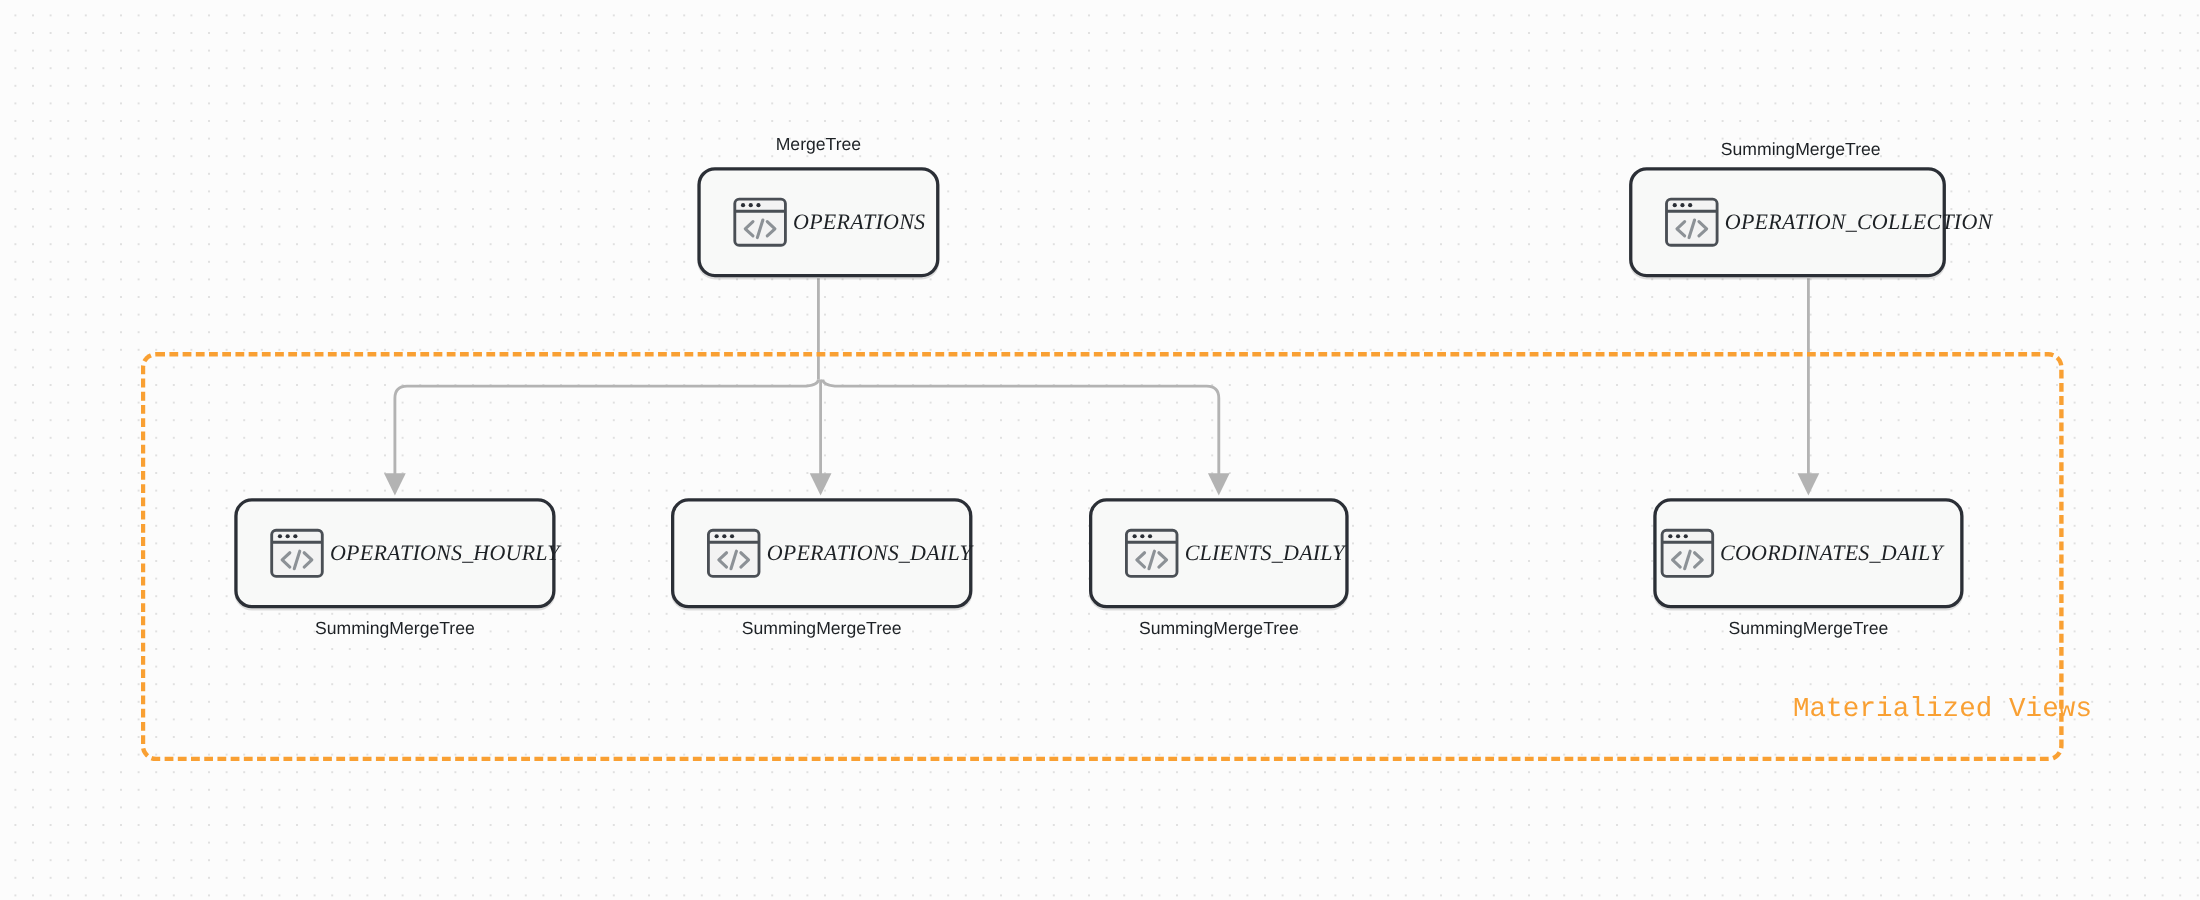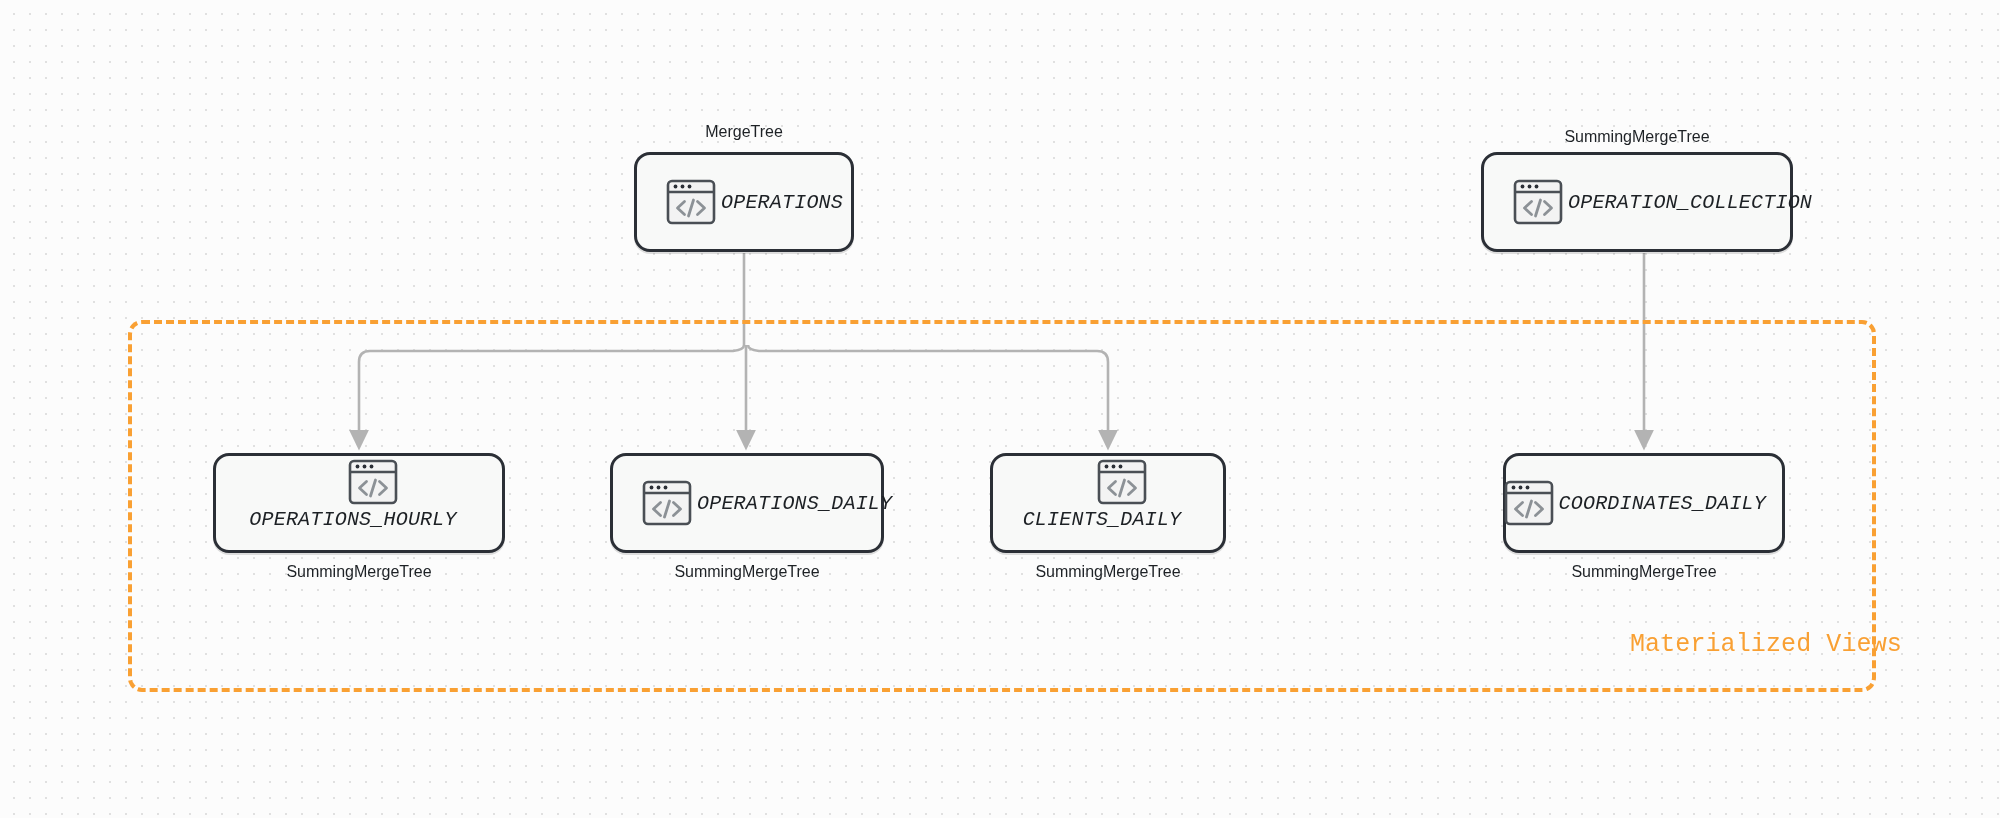--- a/index.html
+++ b/index.html
@@ -70,21 +70,21 @@
     width: 52px;
     height: 52px;
     display: block;
   }
   .node-title {
     flex: 1 1 auto;
     text-align: center;
     font-style: italic;
     font-size: 20px;
     color: #1d2125;
-    font-family: Liberation Mono, monospace;
+    font-family: Liberation Serif, serif;
     padding: 0 16px 0 4px;
     white-space: nowrap;
     letter-spacing: 0.2px;
   }
 
   
   .engine-label {
     position: absolute;
     font-size: 16px;
     color: #1d2125;
@@ -126,35 +126,35 @@
         <circle cx="10.5" cy="10.5" r="1.9" fill="#2b2f36"></circle>
         <circle cx="17.5" cy="10.5" r="1.9" fill="#2b2f36"></circle>
         <circle cx="24.5" cy="10.5" r="1.9" fill="#2b2f36"></circle>
         <path d="M19.5,25.5 L12.5,32 L19.5,38.5" fill="none" stroke="#8c9196" stroke-width="2.8" stroke-linecap="round" stroke-linejoin="round"></path>
         <path d="M32.5,25.5 L39.5,32 L32.5,38.5" fill="none" stroke="#8c9196" stroke-width="2.8" stroke-linecap="round" stroke-linejoin="round"></path>
         <path d="M28.5,24 L23.5,40" fill="none" stroke="#8c9196" stroke-width="2.8" stroke-linecap="round"></path>
       </svg>
       <div class="node-title">OPERATIONS</div>
     </div>
     <div class="engine-label" style="left: 744px; top: 123px; transform: translate(-50%, 0px);">MergeTree</div>
-    <div class="node" style="left: 1481px; top: 152px; width: 312px; height: 100px;">
+    <div class="node" style="left: 1481px; top: 152px; width: 288px; height: 100px;">
       <svg viewBox="0 0 52 52" class="node-icon">
         <rect x="3" y="5" width="46" height="42" rx="4" ry="4" fill="#f3f3f3" stroke="#4a4f55" stroke-width="2.6"></rect>
         <path d="M3,16 L49,16" stroke="#4a4f55" stroke-width="2.6"></path>
         <circle cx="10.5" cy="10.5" r="1.9" fill="#2b2f36"></circle>
         <circle cx="17.5" cy="10.5" r="1.9" fill="#2b2f36"></circle>
         <circle cx="24.5" cy="10.5" r="1.9" fill="#2b2f36"></circle>
         <path d="M19.5,25.5 L12.5,32 L19.5,38.5" fill="none" stroke="#8c9196" stroke-width="2.8" stroke-linecap="round" stroke-linejoin="round"></path>
         <path d="M32.5,25.5 L39.5,32 L32.5,38.5" fill="none" stroke="#8c9196" stroke-width="2.8" stroke-linecap="round" stroke-linejoin="round"></path>
         <path d="M28.5,24 L23.5,40" fill="none" stroke="#8c9196" stroke-width="2.8" stroke-linecap="round"></path>
       </svg>
       <div class="node-title">OPERATION_COLLECTION</div>
     </div>
     <div class="engine-label" style="left: 1637px; top: 128px; transform: translate(-50%, 0px);">SummingMergeTree</div>
-    <div class="node" style="left: 213px; top: 453px; width: 292px; height: 100px; flex-direction: column;">
+    <div class="node" style="left: 213px; top: 453px; width: 292px; height: 100px;">
       <svg viewBox="0 0 52 52" class="node-icon">
         <rect x="3" y="5" width="46" height="42" rx="4" ry="4" fill="#f3f3f3" stroke="#4a4f55" stroke-width="2.6"></rect>
         <path d="M3,16 L49,16" stroke="#4a4f55" stroke-width="2.6"></path>
         <circle cx="10.5" cy="10.5" r="1.9" fill="#2b2f36"></circle>
         <circle cx="17.5" cy="10.5" r="1.9" fill="#2b2f36"></circle>
         <circle cx="24.5" cy="10.5" r="1.9" fill="#2b2f36"></circle>
         <path d="M19.5,25.5 L12.5,32 L19.5,38.5" fill="none" stroke="#8c9196" stroke-width="2.8" stroke-linecap="round" stroke-linejoin="round"></path>
         <path d="M32.5,25.5 L39.5,32 L32.5,38.5" fill="none" stroke="#8c9196" stroke-width="2.8" stroke-linecap="round" stroke-linejoin="round"></path>
         <path d="M28.5,24 L23.5,40" fill="none" stroke="#8c9196" stroke-width="2.8" stroke-linecap="round"></path>
       </svg>
@@ -168,21 +168,21 @@
         <circle cx="10.5" cy="10.5" r="1.9" fill="#2b2f36"></circle>
         <circle cx="17.5" cy="10.5" r="1.9" fill="#2b2f36"></circle>
         <circle cx="24.5" cy="10.5" r="1.9" fill="#2b2f36"></circle>
         <path d="M19.5,25.5 L12.5,32 L19.5,38.5" fill="none" stroke="#8c9196" stroke-width="2.8" stroke-linecap="round" stroke-linejoin="round"></path>
         <path d="M32.5,25.5 L39.5,32 L32.5,38.5" fill="none" stroke="#8c9196" stroke-width="2.8" stroke-linecap="round" stroke-linejoin="round"></path>
         <path d="M28.5,24 L23.5,40" fill="none" stroke="#8c9196" stroke-width="2.8" stroke-linecap="round"></path>
       </svg>
       <div class="node-title">OPERATIONS_DAILY</div>
     </div>
     <div class="engine-label" style="left: 747px; top: 563px; transform: translate(-50%, 0px);">SummingMergeTree</div>
-    <div class="node" style="left: 990px; top: 453px; width: 236px; height: 100px; flex-direction: column;">
+    <div class="node" style="left: 990px; top: 453px; width: 236px; height: 100px;">
       <svg viewBox="0 0 52 52" class="node-icon">
         <rect x="3" y="5" width="46" height="42" rx="4" ry="4" fill="#f3f3f3" stroke="#4a4f55" stroke-width="2.6"></rect>
         <path d="M3,16 L49,16" stroke="#4a4f55" stroke-width="2.6"></path>
         <circle cx="10.5" cy="10.5" r="1.9" fill="#2b2f36"></circle>
         <circle cx="17.5" cy="10.5" r="1.9" fill="#2b2f36"></circle>
         <circle cx="24.5" cy="10.5" r="1.9" fill="#2b2f36"></circle>
         <path d="M19.5,25.5 L12.5,32 L19.5,38.5" fill="none" stroke="#8c9196" stroke-width="2.8" stroke-linecap="round" stroke-linejoin="round"></path>
         <path d="M32.5,25.5 L39.5,32 L32.5,38.5" fill="none" stroke="#8c9196" stroke-width="2.8" stroke-linecap="round" stroke-linejoin="round"></path>
         <path d="M28.5,24 L23.5,40" fill="none" stroke="#8c9196" stroke-width="2.8" stroke-linecap="round"></path>
       </svg>

